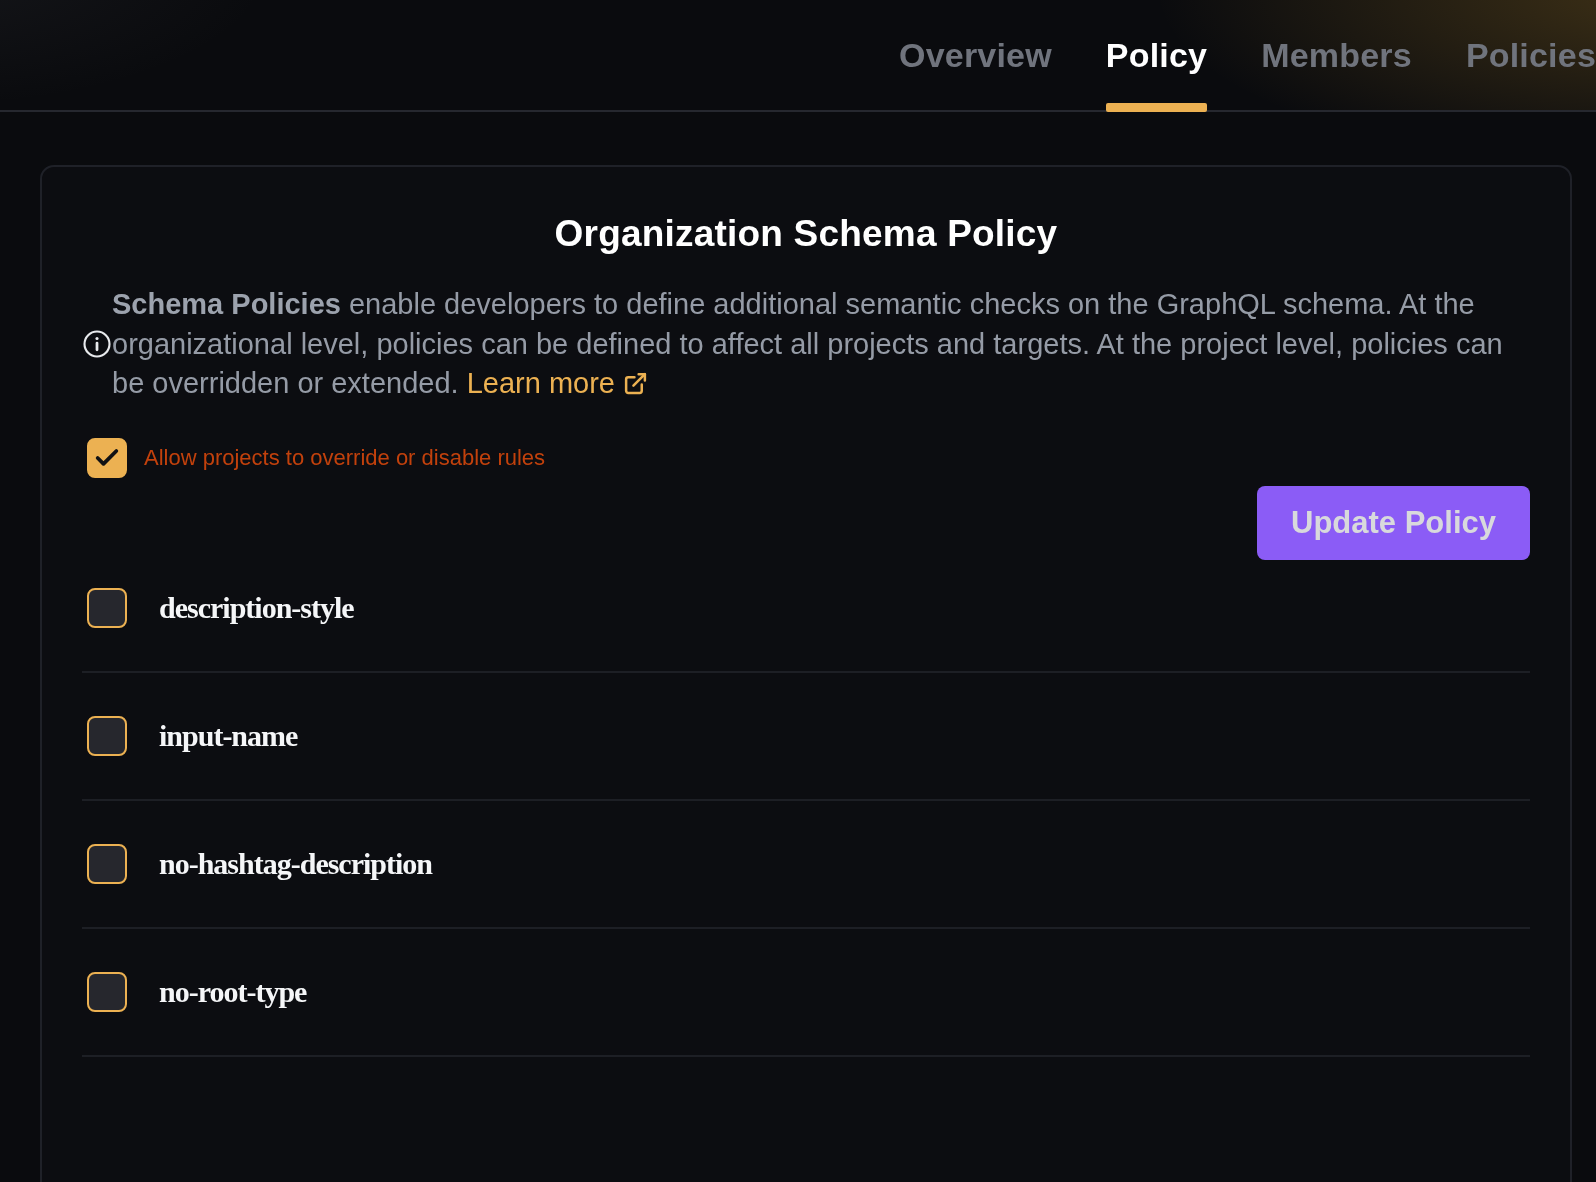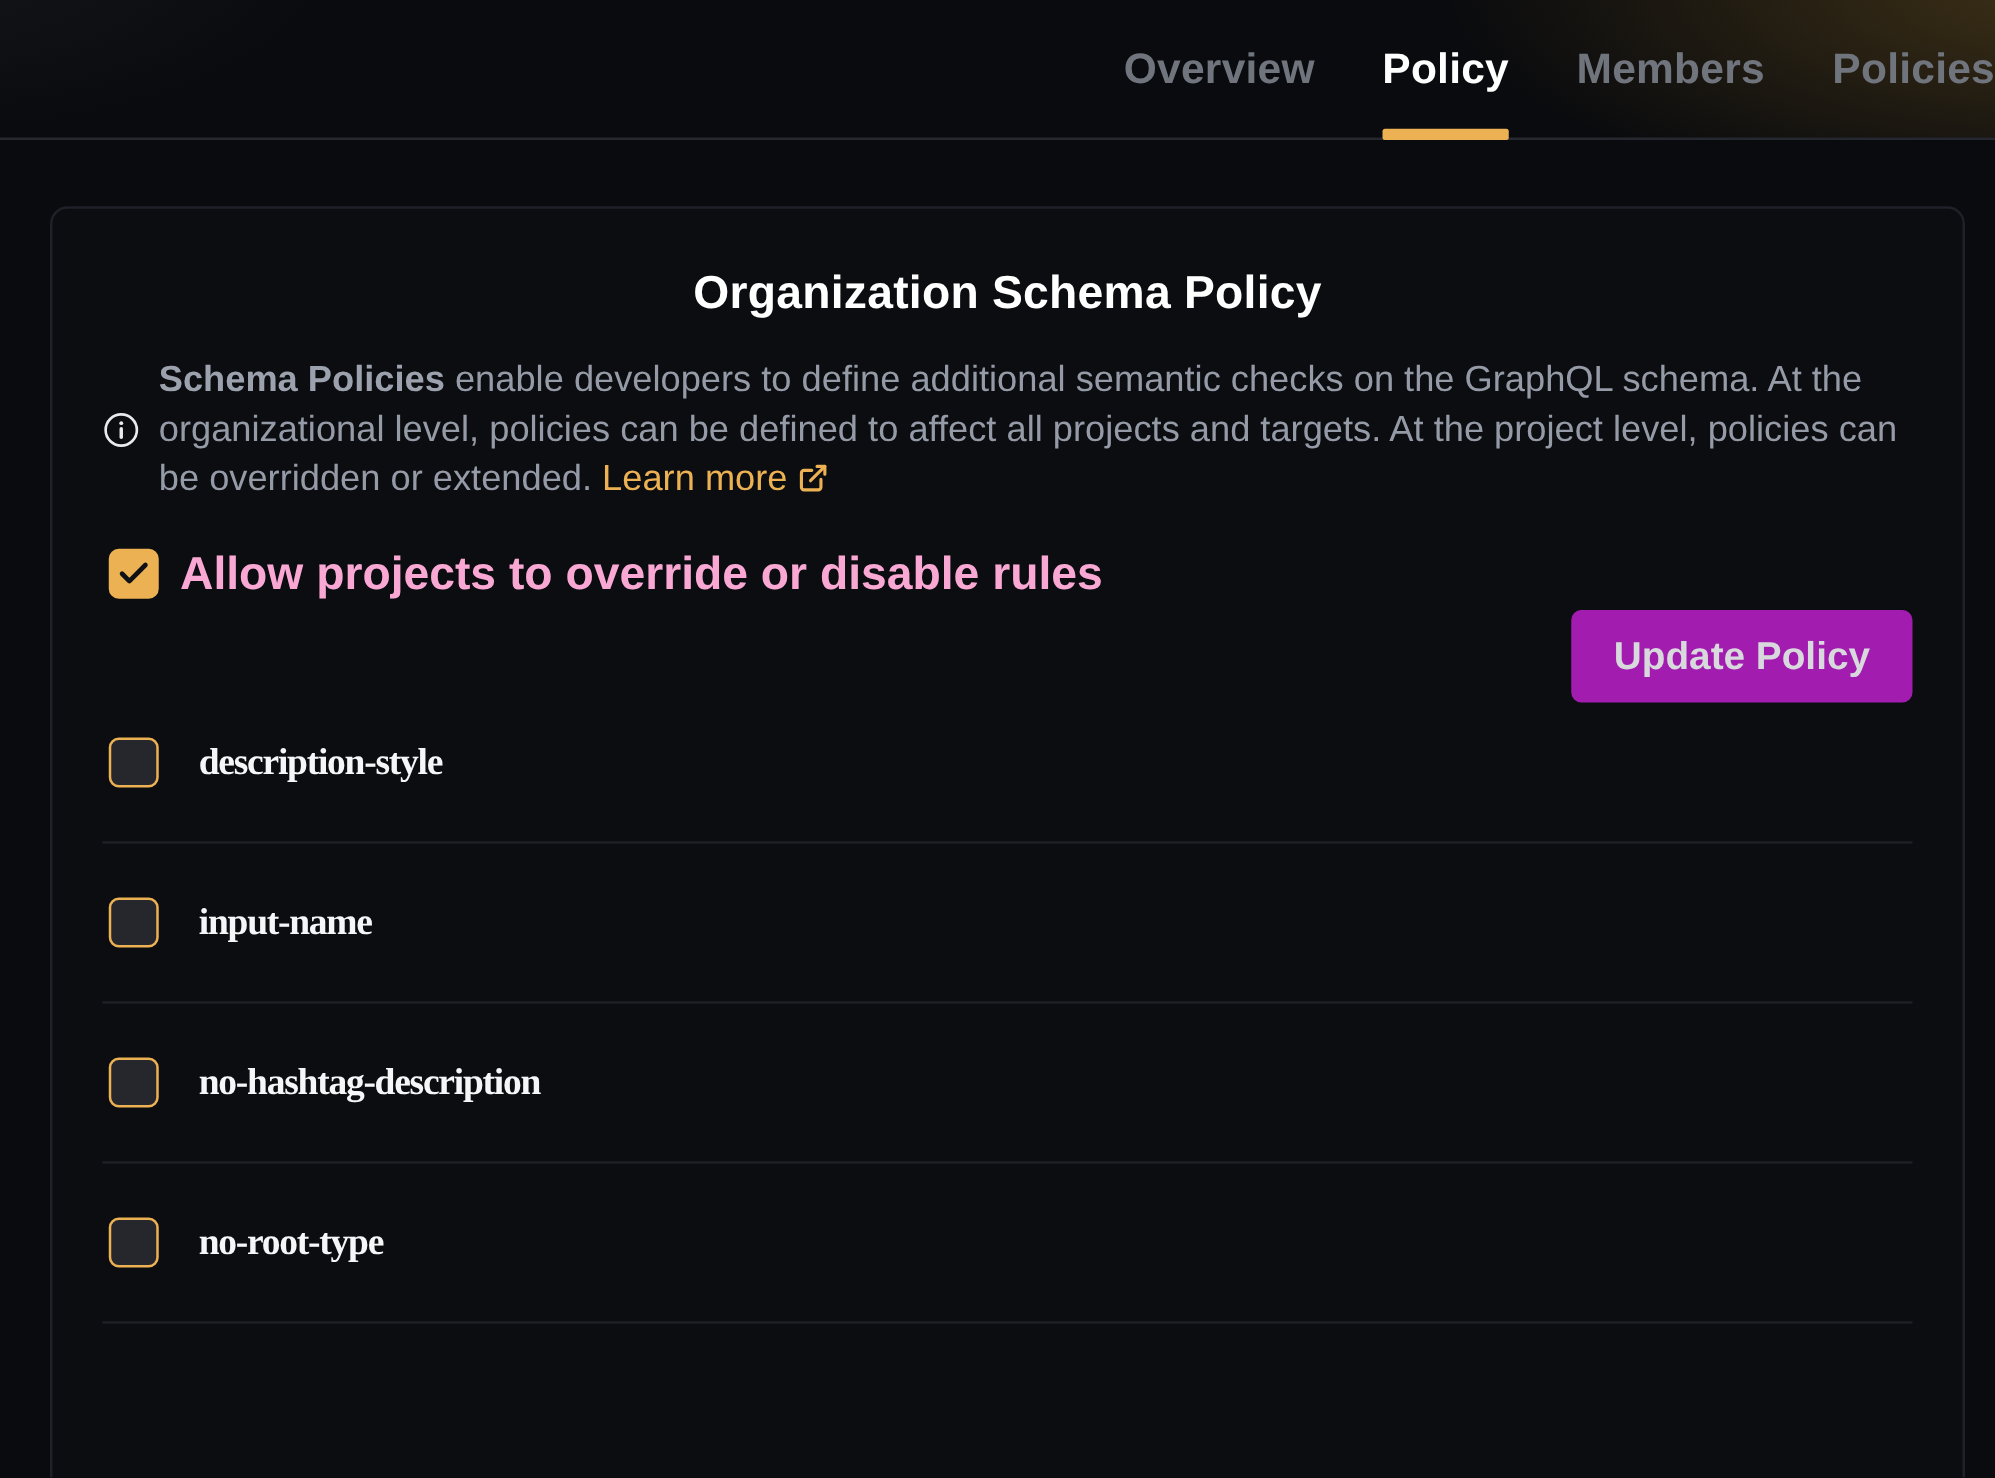--- a/index.html
+++ b/index.html
@@ -60,21 +60,20 @@
     font-weight: bold;
     color: #ffffff;
     letter-spacing: 0.2px;
     text-align: center;
   }
 
   
   .info {
     display: flex;
     align-items: center;
-    gap: 15px;
     margin-top: 30px;
   }
   .info-icon { flex: 0 0 30px; height: 30px; color: #e8eaed; }
   .info-text {
     flex: 1;
     font-size: 29px;
     line-height: 39.5px;
     color: #959ba6;
   }
   .info-text strong { font-weight: bold; color: #9ca2ad; }
@@ -102,30 +101,30 @@
   .checkbox.checked { background: var(--accent, #ecb152); border-color: var(--accent, #ecb152); }
   .checkbox.checked svg { display: block; }
 
   .allow-row {
     display: flex;
     align-items: center;
     gap: 17px;
     margin-top: 34px;
     margin-left: 5px;
   }
-  .allow-label { font-size: 37px; color: #f9a8d4; font-weight: bold; }
+  .allow-label { font-size: 22px; color: #c2410c; }
 
   
   .btn-row { display: flex; justify-content: flex-end; margin-top: 8px; }
   .update-btn {
     height: 74px;
     padding: 0 34px;
     border: none;
     border-radius: 8px;
-    background: #a21caf;
+    background: #8b5cf6;
     color: #d8d9dc;
     font-family: "Liberation Sans", sans-serif;
     font-size: 31px;
     font-weight: bold;
     cursor: pointer;
   }
 
   
   .rules { margin-top: -15px; }
   .rule-row {

